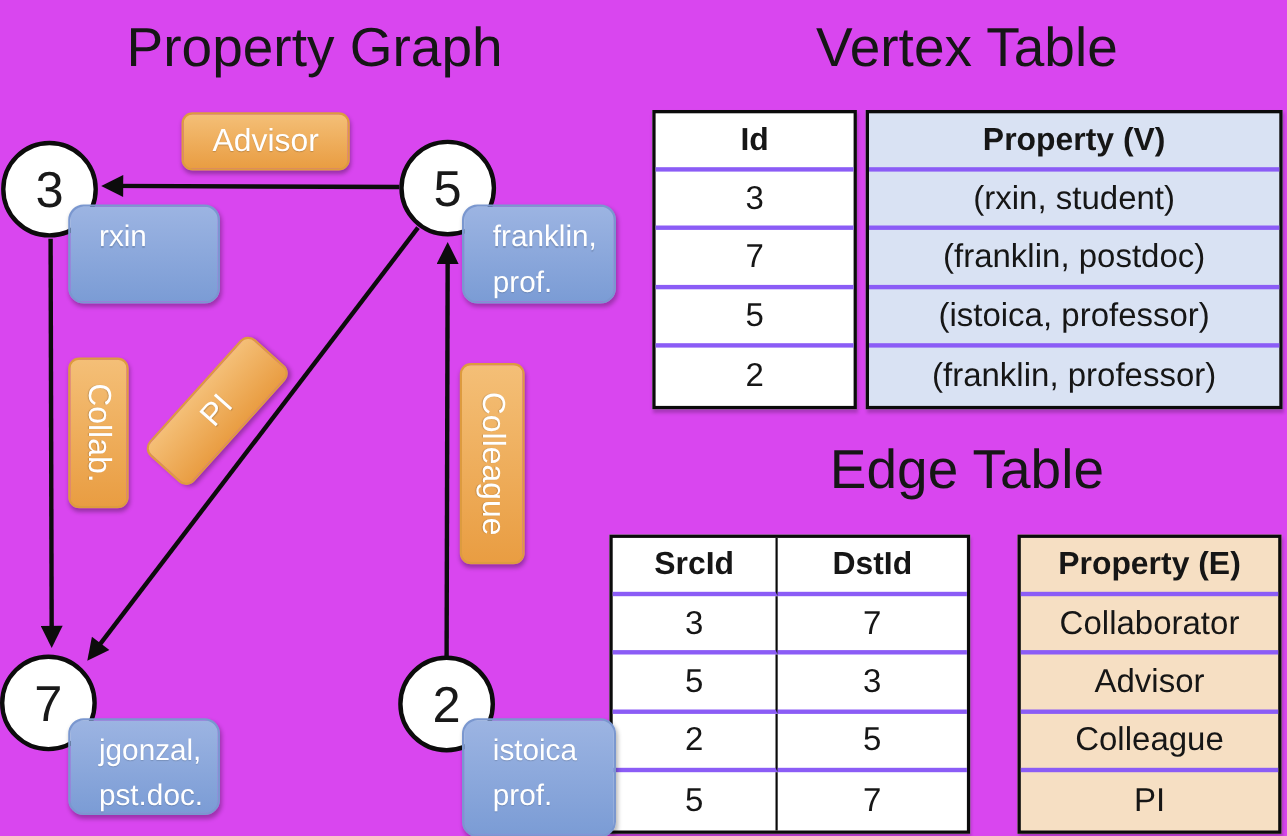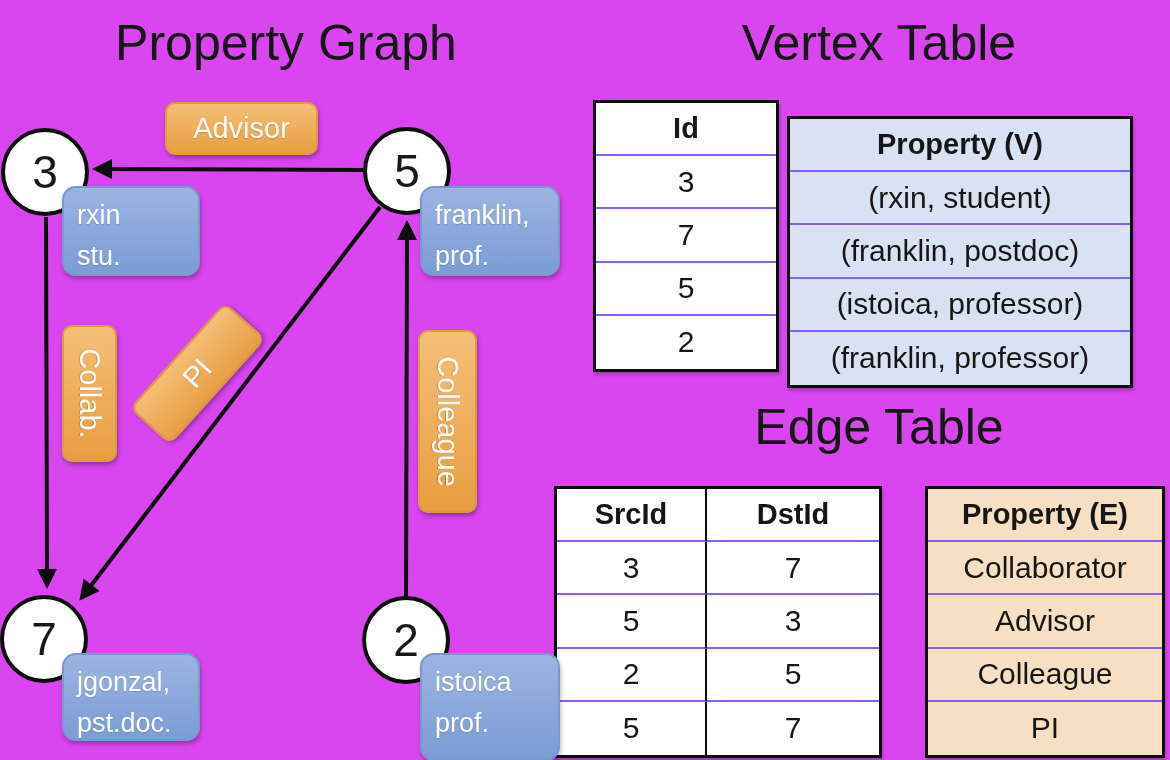--- a/index.html
+++ b/index.html
@@ -24,50 +24,50 @@
   .node{position:absolute;width:88px;height:88px;border:4px solid var(--line-color);
     border-radius:50%;background:#fff;display:flex;align-items:center;justify-content:center;
     font-size:46px;font-weight:300;color:#191919;z-index:2}
   #node-3{left:1px;top:128px}
   #node-5{left:363px;top:127px}
   #node-7{left:0px;top:595px}
   #node-2{left:362px;top:596px}
 
   .vlabel{position:absolute;z-index:4;border-radius:14px;border:2px solid var(--blue-border);
     background:linear-gradient(to bottom,var(--blue-top),var(--blue-bottom));
-    color:#fff;font-size:27px;line-height:1.5;padding:7px 13px;
+    color:#fff;font-size:27px;line-height:1.5;padding:7px 26px;
     box-shadow:1px 3px 4px rgba(0,0,0,.28);text-shadow:0 1px 1px rgba(0,0,0,.15)}
   #vlabel-3{left:62px;top:186px;width:138px;height:90px}
   #vlabel-5{left:420px;top:186px;width:140px;height:90px}
   #vlabel-7{left:62px;top:653px;width:138px;height:88px}
   #vlabel-2{left:420px;top:653px;width:140px;height:108px}
 
   .elabel{position:absolute;z-index:4;border-radius:10px;border:2px solid var(--orange-border);
     background:linear-gradient(to bottom,var(--orange-top),var(--orange-bottom));
     color:#fff;display:flex;align-items:center;justify-content:center;font-size:29px;
     box-shadow:1px 3px 4px rgba(0,0,0,.3);text-shadow:0 1px 1px rgba(0,0,0,.18)}
   #elabel-advisor{left:165px;top:102px;width:153px;height:53px}
   #elabel-collab{left:62px;top:325px;width:55px;height:137px}
   #elabel-colleague{left:418px;top:330px;width:59px;height:183px}
   #elabel-pi{left:126px;top:346px;width:143px;height:55px;transform:rotate(-48deg)}
   .rot90{transform:rotate(90deg);white-space:nowrap}
 
   
   .tbl{position:absolute;border:3px solid #0b0b0b;display:grid;
     grid-template-rows:repeat(5,1fr);box-shadow:1px 3px 3px rgba(0,0,0,.22);background:#fff}
   .cell{display:flex;align-items:center;justify-content:center;font-size:30px;
-    border-bottom:2px solid #8b5cf6;color:#161616;white-space:nowrap}
+    border-bottom:4px solid #8b5cf6;color:#161616;white-space:nowrap}
   .hdr{font-weight:bold;font-size:29px}
   .tbl-1col .cell:last-child{border-bottom:none}
   .tbl-2col{grid-template-columns:150px 1fr}
   .tbl-2col .cell:nth-child(odd){border-right:2px solid #0b0b0b}
   .tbl-2col .cell:nth-last-child(-n+2){border-bottom:none}
 
   #vt-id{left:593px;top:100px;width:186px;height:272px}
-  #vt-prop{left:787px;top:116px;width:346px;height:272px;background:var(--vertex-col-bg)}
+  #vt-prop{left:787px;top:100px;width:379px;height:272px;background:var(--vertex-col-bg)}
   #et-srcdst{left:554px;top:486px;width:328px;height:272px}
   #et-prop{left:925px;top:486px;width:240px;height:272px;background:var(--edge-col-bg)}
 </style>
 </head>
 <body>
 
 <div class="stage">
 
   <div class="big-title" id="pg-title">Property Graph</div>
   <div class="big-title" id="vt-title">Vertex Table</div>
@@ -93,21 +93,20 @@
     </div>
   <div class="node" id="node-7">
       <span>7</span>
     </div>
   <div class="node" id="node-2">
       <span>2</span>
     </div>
 
   <div class="vlabel" id="vlabel-3">
     <div>rxin</div>
-    <div>stu.</div>
   </div>
   <div class="vlabel" id="vlabel-5">
     <div>franklin,</div>
     <div>prof.</div>
   </div>
   <div class="vlabel" id="vlabel-7">
     <div>jgonzal,</div>
     <div>pst.doc.</div>
   </div>
   <div class="vlabel" id="vlabel-2">

